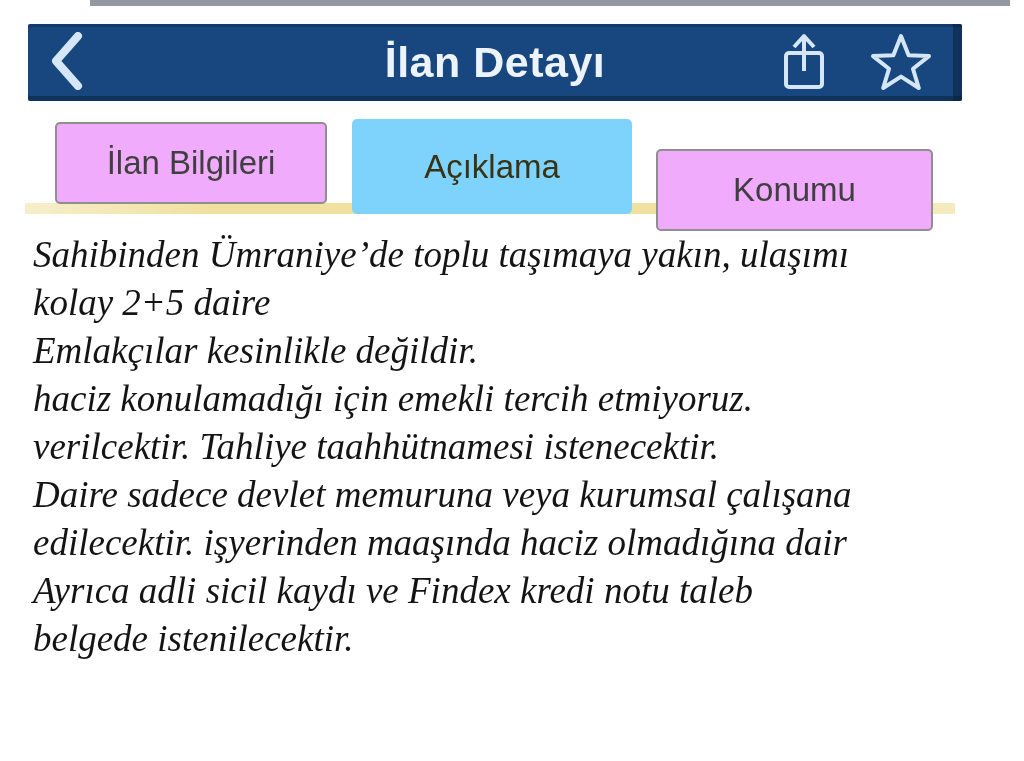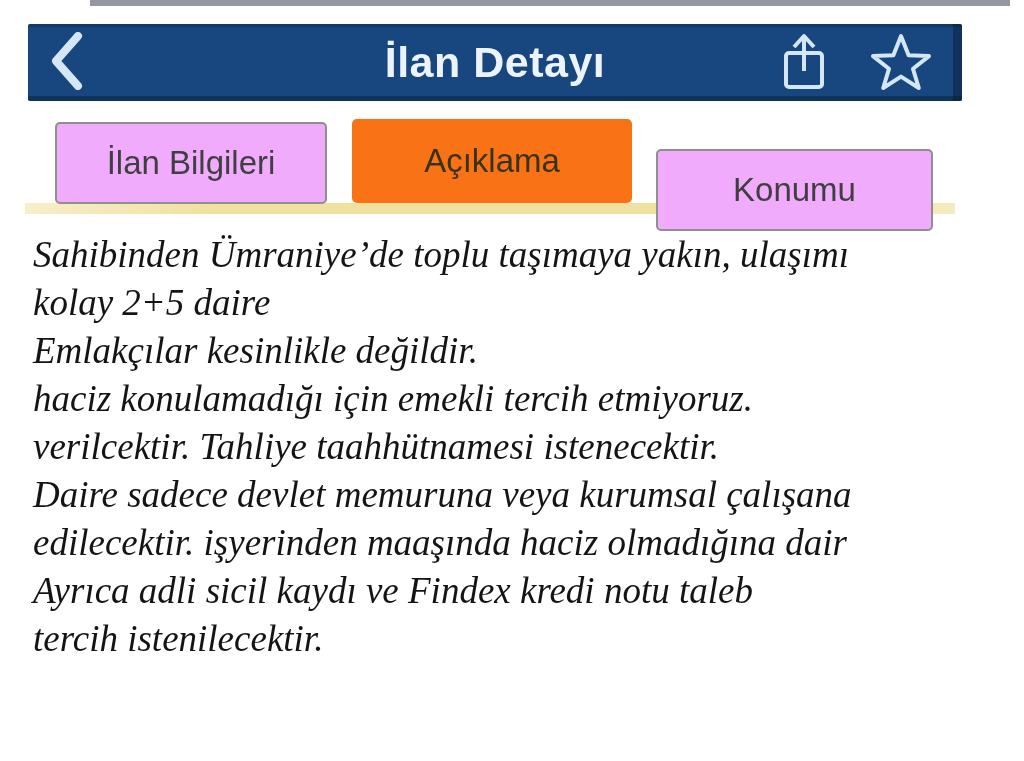--- a/index.html
+++ b/index.html
@@ -59,22 +59,22 @@
     background:#f0abfc;
     border:2px solid #8f8f8f;
     border-radius:5px;
     box-sizing:border-box;
     cursor:pointer;
     z-index:2;
   }
   .tab.t1{left:55px;top:122px;width:272px;height:82px;}
   .tab.t3{left:656px;top:122px;width:277px;height:82px;margin-top:27px;}
   .tab.active{
-    left:352px;top:119px;width:280px;height:84px;
-    background:#f97316;border:none;color:#3a3214;font-weight:500;
+    left:352px;top:119px;width:280px;height:95px;
+    background:#7dd3fc;border:none;color:#3a3214;font-weight:500;
     z-index:3;
   }
   
   .description{
     position:absolute;left:33px;top:231px;width:960px;
     font-family:"Liberation Serif","DejaVu Serif",serif;
     font-size:37px;line-height:48px;color:#141414;
   }
   .description div{white-space:nowrap;font-style:italic;}
 </style>
@@ -127,14 +127,14 @@
 
 <div class="description">
   <div>Sahibinden Ümraniye’de toplu taşımaya yakın, ulaşımı</div>
   <div>kolay 2+5 daire</div>
   <div>Emlakçılar kesinlikle değildir.</div>
   <div>haciz konulamadığı için emekli tercih etmiyoruz.</div>
   <div>verilcektir. Tahliye taahhütnamesi istenecektir.</div>
   <div>Daire sadece devlet memuruna veya kurumsal çalışana</div>
   <div>edilecektir. işyerinden maaşında haciz olmadığına dair</div>
   <div>Ayrıca adli sicil kaydı ve Findex kredi notu taleb</div>
-  <div>tercih istenilecektir.</div>
+  <div>belgede istenilecektir.</div>
 </div>
 
 </body></html>

